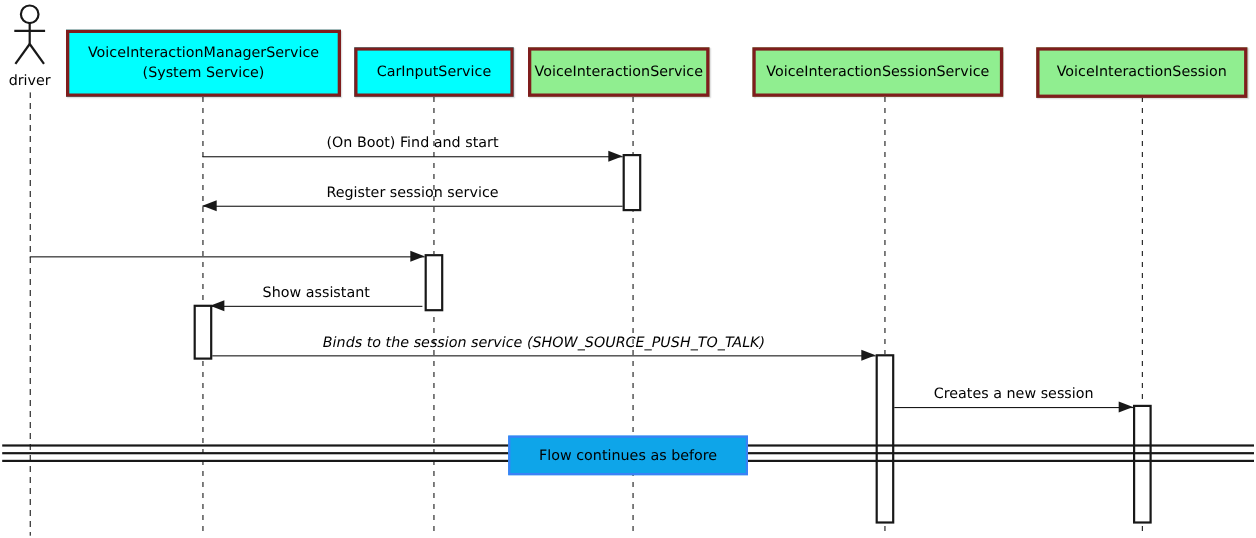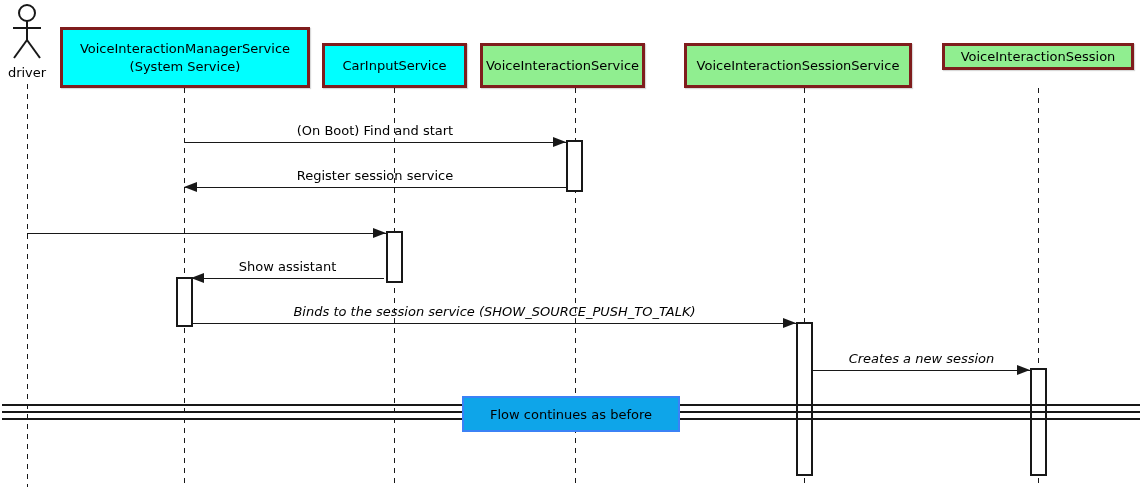--- a/index.html
+++ b/index.html
@@ -77,21 +77,21 @@
   </div>
   <div class="participant cyan" style="left:322px; top:43px; width:145px; height:45px;">
     <span>CarInputService</span>
   </div>
   <div class="participant green" style="left:480px; top:43px; width:165px; height:45px;">
     <span>VoiceInteractionService</span>
   </div>
   <div class="participant green" style="left:684px; top:43px; width:228px; height:45px;">
     <span>VoiceInteractionSessionService</span>
   </div>
-  <div class="participant green" style="left:942px; top:43px; width:192px; height:27px;">
+  <div class="participant green" style="left:942px; top:43px; width:192px; height:46px;">
     <span>VoiceInteractionSession</span>
   </div>
 
   <div class="activation" style="left:566px;  top:140px; height:48px;"></div>
   <div class="activation" style="left:386px;  top:231px; height:48px;"></div>
   <div class="activation" style="left:176px;  top:277px; height:46px;"></div>
   <div class="activation" style="left:796px;  top:322px; height:150px;"></div>
   <div class="activation" style="left:1030px; top:368px; height:104px;"></div>
 
   <div class="message" style="left:184px; top:122px; width:382px;">
@@ -116,21 +116,21 @@
     <div class="msg-line"></div>
     <div class="arrow-left"></div>
   </div>
 
   <div class="message" style="left:193px; top:303px; width:603px;font-style:italic;">
     <div class="msg-label">Binds to the session service (SHOW_SOURCE_PUSH_TO_TALK)</div>
     <div class="msg-line"></div>
     <div class="arrow-right"></div>
   </div>
 
-  <div class="message" style="left:813px; top:350px; width:217px;font-style:italic;">
+  <div class="message" style="left:813px; top:350px; width:217px;">
     <div class="msg-label">Creates a new session</div>
     <div class="msg-line"></div>
     <div class="arrow-right"></div>
   </div>
 
   <div class="divider-line" style="top:404px;"></div>
   <div class="divider-line" style="top:411px;"></div>
   <div class="divider-line" style="top:418px;"></div>
   <div class="divider-box">
     <span>Flow continues as before</span>

